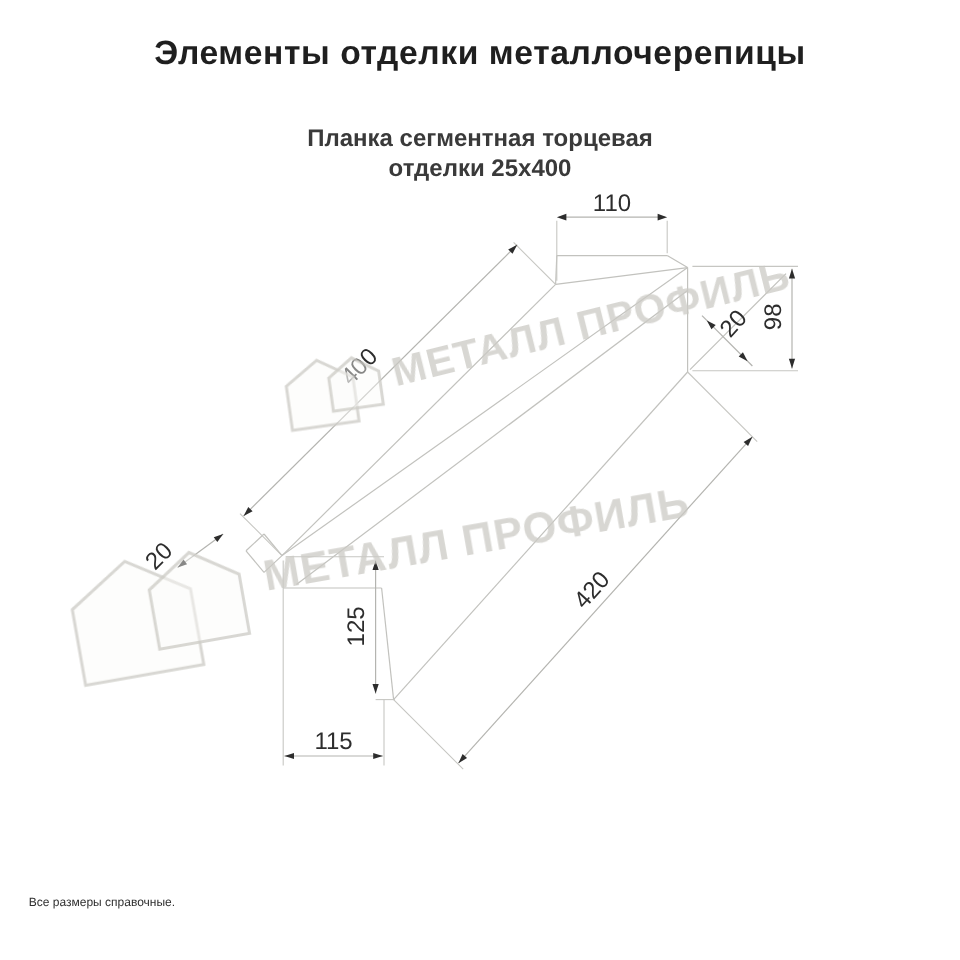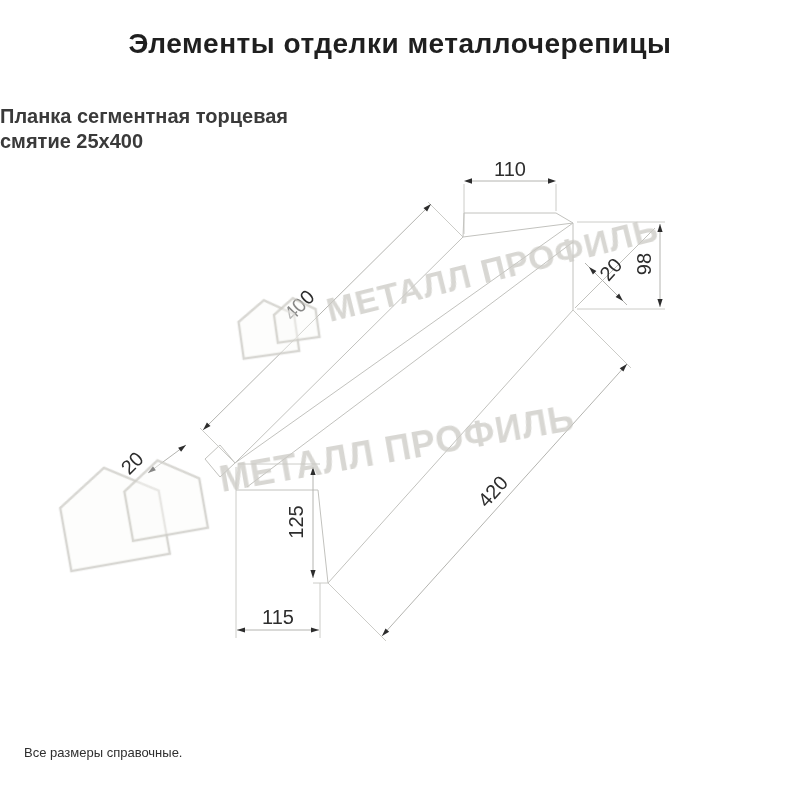--- a/index.html
+++ b/index.html
@@ -5,26 +5,26 @@
   html,body{margin:0;padding:0;}
   body{
     width:800px;height:800px;background:#ffffff;position:relative;
     font-family:"Liberation Sans", sans-serif;overflow:hidden;
   }
   .page-title{
     position:absolute;left:0;top:28px;width:800px;text-align:center;
     font-size:28px;font-weight:bold;color:#1f1f1f;letter-spacing:0.5px;
   }
   .subtitle{
-    position:absolute;left:0;top:104px;width:800px;text-align:left;
+    position:absolute;left:0;top:104px;width:800px;text-align:center;
     font-size:20px;font-weight:bold;color:#3a3a3a;line-height:25px;
   }
   .footer{
     position:absolute;left:24px;top:741px;width:740px;
-    font-size:13px;color:#2f2f2f;line-height:23px;
+    font-size:10px;color:#2f2f2f;line-height:23px;
   }
   svg{position:absolute;left:0;top:0;}
   .bodyline{stroke:#c2c2be;stroke-width:1;fill:none;}
   .extline{stroke:#c6c6c2;stroke-width:0.9;fill:none;}
   .dimline{stroke:#b4b4b0;stroke-width:1;fill:none;}
   .arrow{fill:#2d2d2d;stroke:none;}
   .dimtext{font-family:"Liberation Sans",sans-serif;font-size:20px;fill:#2d2d2d;}
   .wmtext{
     font-family:"Liberation Sans",sans-serif;font-weight:bold;font-size:34px;
     fill:#cbcac4;opacity:0.75;letter-spacing:1px;
@@ -32,21 +32,21 @@
   .wmlogo{stroke:#cfcec8;stroke-width:2.5;fill:rgba(252,252,250,0.55);opacity:0.8;}
   .soft{filter:blur(0.6px);}
 </style>
 </head>
 <body>
 
 <div class="page-title">Элементы отделки металлочерепицы</div>
 
 <div class="subtitle">
   <div>Планка сегментная торцевая</div>
-  <div>смятие 25х400</div>
+  <div>отделки 25х400</div>
 </div>
 
 <svg width="800" height="800" viewBox="0 0 800 800">
 
   <g>
     <line class="bodyline" x1="235" y1="463" x2="463" y2="237"></line>
     <line class="bodyline" x1="235" y1="463" x2="573" y2="223"></line>
     <line class="bodyline" x1="463" y1="237" x2="573" y2="223"></line>
     <line class="bodyline" x1="463" y1="237" x2="464" y2="213"></line>
     <line class="bodyline" x1="464" y1="213" x2="556" y2="213"></line>

